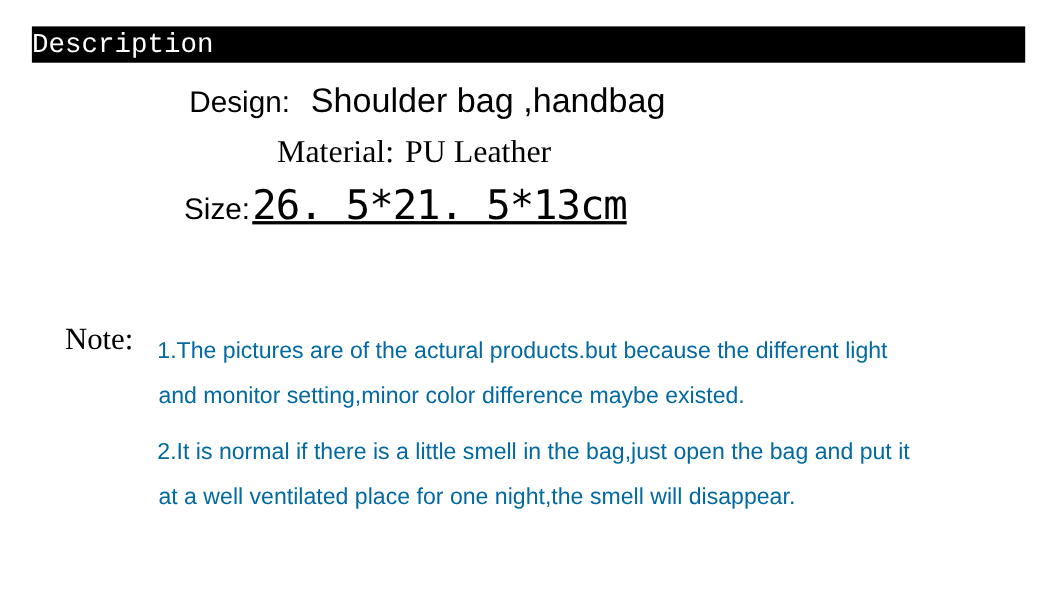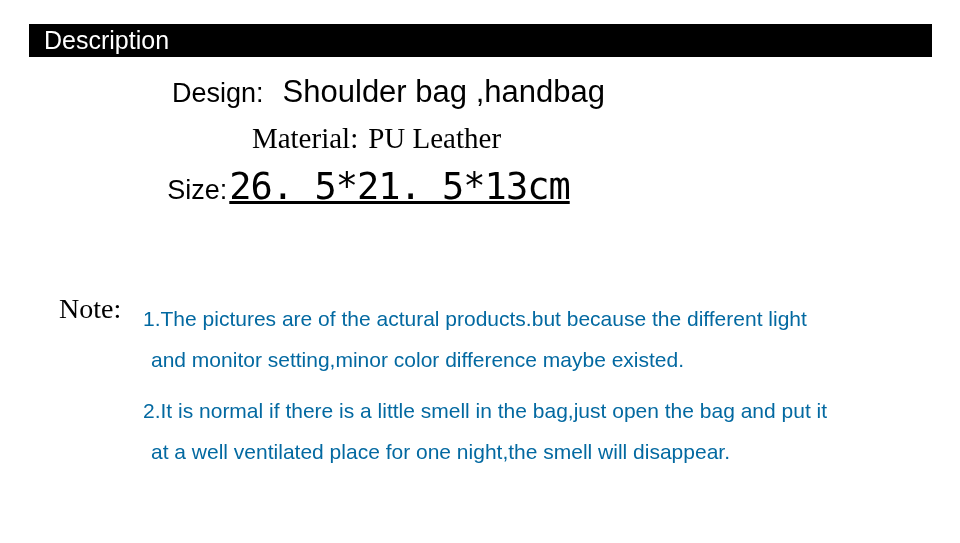--- a/index.html
+++ b/index.html
@@ -27,25 +27,24 @@
     left: 29px;
     top: 24px;
     width: 903px;
     height: 33px;
     background: #000000;
     display: flex;
     align-items: center;
   }
   .header-title {
     color: #ffffff;
-    font-family: Liberation Sans, sans-serif;
+    font-family: Liberation Mono, monospace;
     font-size: 25px;
     font-weight: 400;
     line-height: 1;
-    padding-left: 15px;
     letter-spacing: 0px;
     white-space: nowrap;
   }
 
   
   .spec {
     position: absolute;
     left: 0;
     top: 62px;
     width: 781px;
@@ -123,21 +122,21 @@
     font-size: 21px;
     font-weight: 400;
     line-height: 41px;
     white-space: nowrap;
     color: #0369a1;
   }
   .note-line.indent {
     margin-left: 0px;
   }
   .note-line.cont {
-    margin-left: 8px;
+    margin-left: 1px;
   }
   .note-gap {
     height: 10px;
   }
 </style>
 </head>
 <body>
 
 <div class="page">
 

